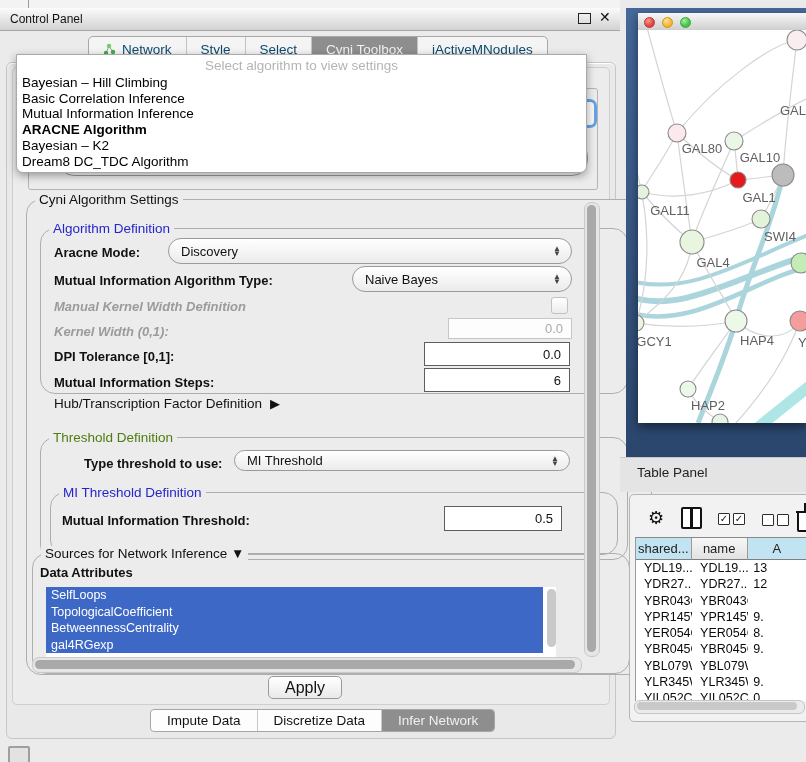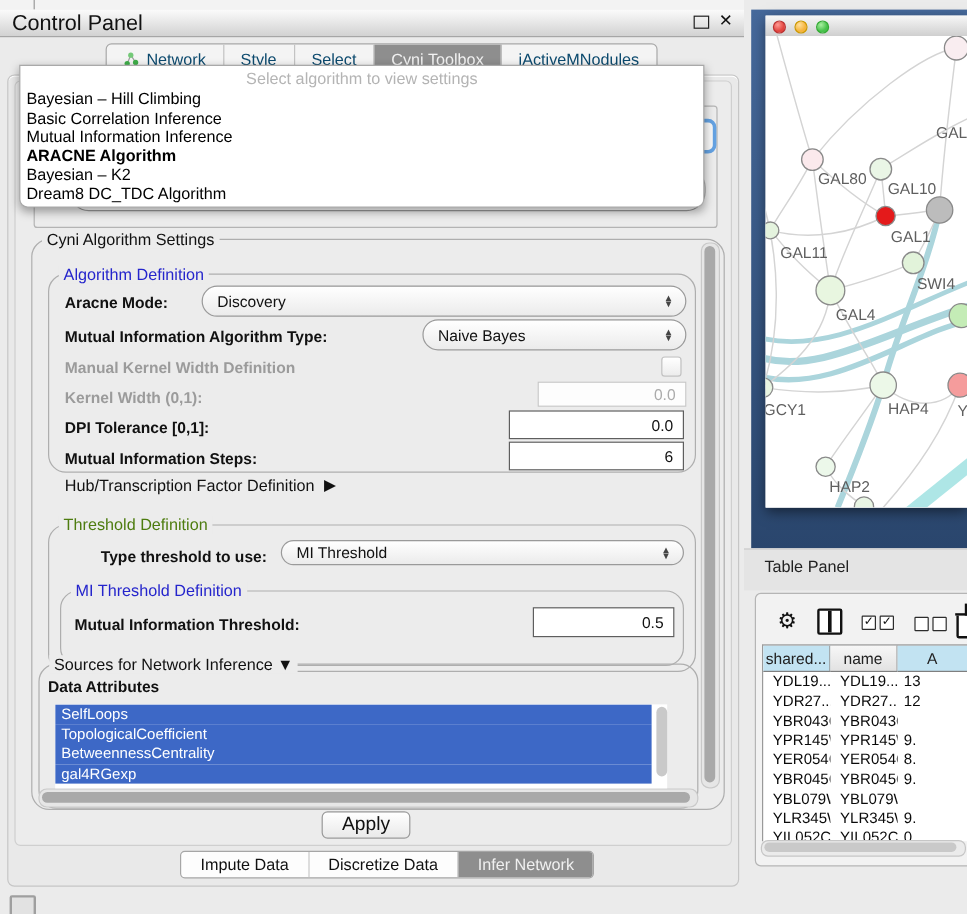--- a/index.html
+++ b/index.html
@@ -4,21 +4,21 @@
 <style>
   html,body{margin:0;padding:0;}
   #root{position:relative;width:806px;height:762px;background:#ebebeb;overflow:hidden;
         font-family:"Liberation Sans","DejaVu Sans",sans-serif;color:#111;}
   .abs{position:absolute;}
   
   #topstrip{left:0;top:0;width:620px;height:8px;background:#f3f3f3;}
   #topnotch{left:28px;top:0;width:1px;height:8px;background:#9a9a9a;}
   #titlebar{left:0;top:8px;width:620px;height:22px;background:linear-gradient(#fbfbfb,#d2d2d2);
             border-bottom:1px solid #a6a6a6;display:flex;align-items:center;}
-  #cp-title{margin-left:10px;font-size:18px;color:#111;}
+  #cp-title{margin-left:10px;font-size:12px;color:#111;}
   #float-btn{left:578px;top:13px;width:11px;height:9px;border:1.7px solid #222;background:transparent;}
   #close-btn{left:599px;top:9px;font-size:14px;font-weight:bold;color:#111;}
   
   #top-tabs{left:88px;top:36px;height:24px;display:flex;border:1px solid #a8a8a8;border-radius:5px;
             background:#f4f4f4;overflow:hidden;z-index:3;}
   .tab{display:flex;align-items:center;padding:0 14px;font-size:13.5px;border-right:1px solid #c3c3c3;
        white-space:nowrap;color:#0c4a6e;}
   .tab:last-child{border-right:none;}
   .tab.sel{background:#8e8e8e;color:#f2f2f2;}
   .tab .ticon{margin-right:6px;display:inline-flex;}
@@ -40,26 +40,26 @@
   #ghost-focus{left:572px;top:99px;width:19px;height:23px;border:3px solid #64a2e2;border-radius:7px;
                background:#f8f8f8;z-index:4;}
   
   #algo-popup{left:16px;top:54px;width:569px;height:117px;background:#fff;border:1px solid #a9a9a9;
               border-radius:0 0 7px 7px;box-shadow:0 3px 8px rgba(0,0,0,.35);z-index:10;}
   #algo-placeholder{width:100%;text-align:center;margin-top:3px;font-size:13.5px;color:#b4b4b4;}
   #algo-items{margin-top:2px;}
   .algo-item{font-size:13.5px;line-height:15.7px;padding-left:5px;color:#000;white-space:nowrap;}
   .algo-item.bold{font-weight:bold;}
   
-  .fieldset{position:absolute;border:1px solid #aeaeae;border-radius:15px;}
+  .fieldset{position:absolute;border:1px solid #aeaeae;border-radius:15px;padding-left:48px;}
   .legend{position:absolute;top:-8px;left:8px;background:#ececec;padding:0 4px;font-size:13.5px;white-space:nowrap;}
   .legend.blue{color:#2525cc;}
   .legend.green{color:#4d7c0f;}
   .lbl{position:absolute;font-size:13px;font-weight:bold;white-space:nowrap;}
-  .lbl.dis{color:#9b9b9b;}
+  .lbl.dis{color:#9b9b9b;font-style:italic;}
   .combo{position:absolute;border:1px solid #9a9a9a;border-radius:13px;background:linear-gradient(#ffffff,#ebebeb);
          display:flex;align-items:center;font-size:13px;padding-left:12px;box-sizing:border-box;}
   .combo .arrows{position:absolute;right:10px;top:50%;transform:translateY(-50%);display:flex;flex-direction:column;
          line-height:5px;font-size:8px;color:#444;}
   .tfield{position:absolute;background:#fff;border:1.5px solid #5e5e5e;font-size:13px;display:flex;
           align-items:center;justify-content:flex-end;padding-right:8px;box-sizing:border-box;}
   .tfield.dis{border:1px solid #c7c7c7;color:#ababab;background:#fdfdfd;}
   .checkbox{position:absolute;width:15px;height:15px;border:1px solid #c2c2c2;border-radius:3px;
             background:linear-gradient(#fff,#ececec);}
   

